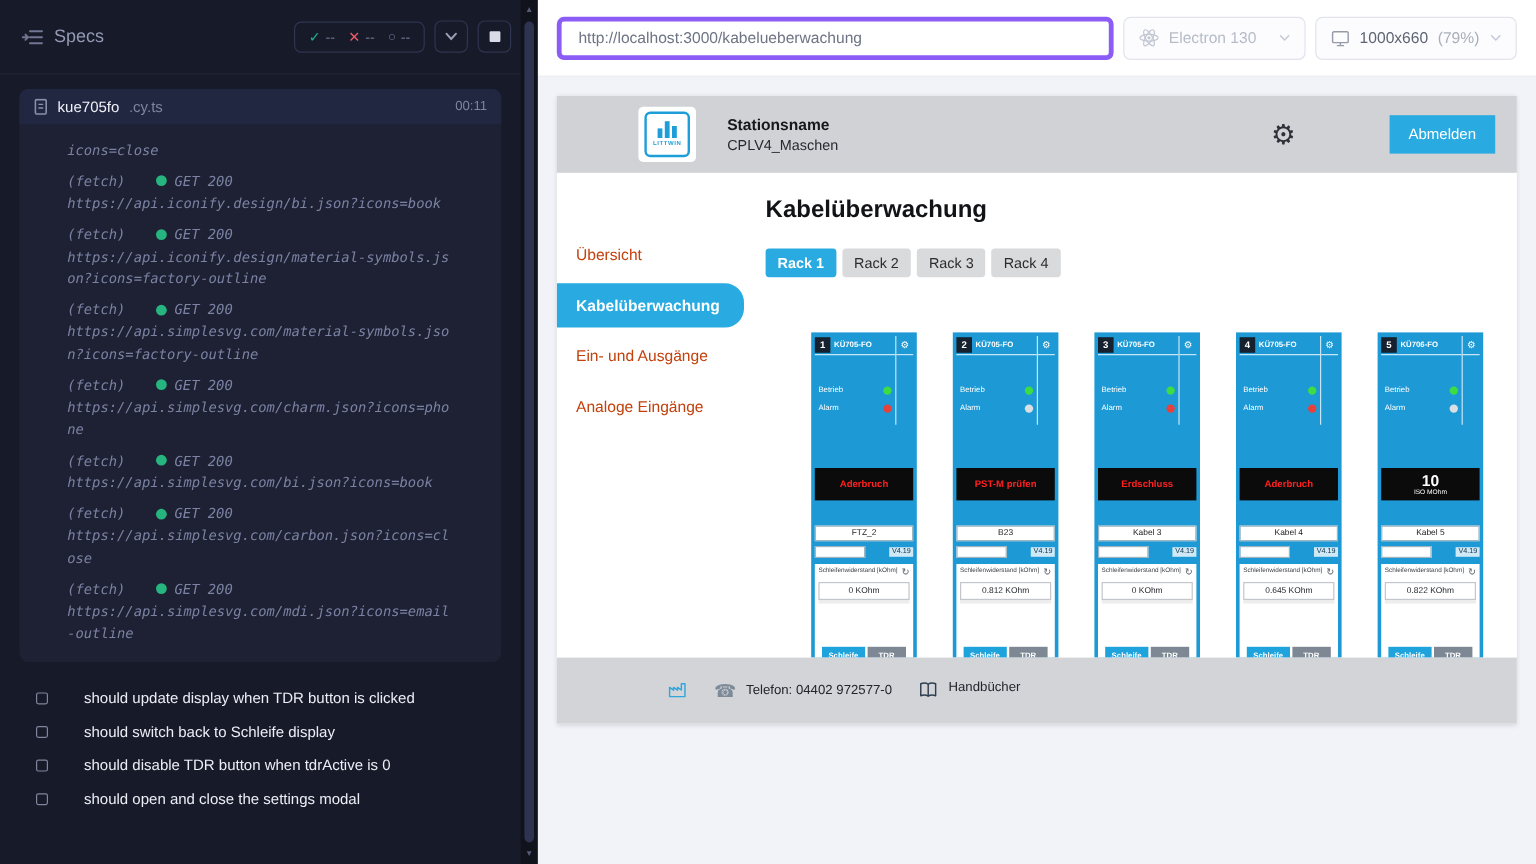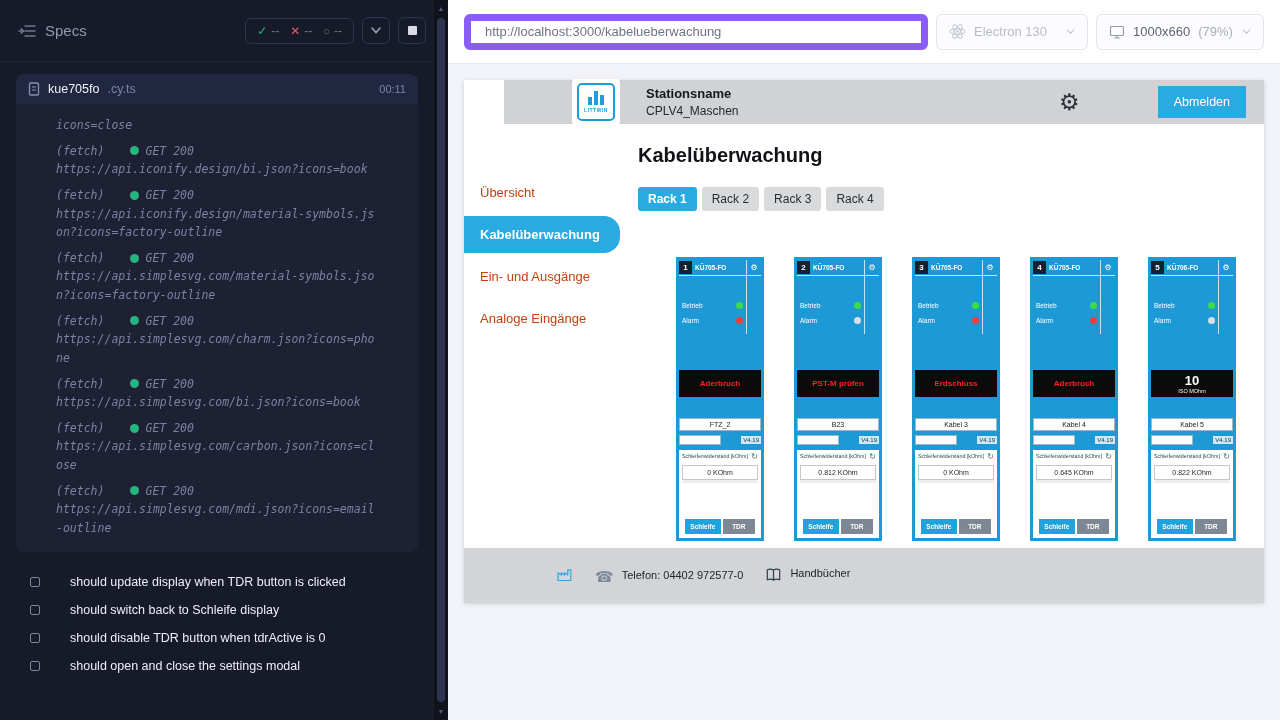--- a/index.html
+++ b/index.html
@@ -47,34 +47,34 @@
 
   .cy-scroll { position:absolute; top:0; right:0; bottom:0; width:14px; background:#10121c;
                display:flex; flex-direction:column; align-items:center; padding:4px 0; }
   .cy-scroll .arrow { color:#565c78; font-size:7px; line-height:9px; }
   .cy-thumb { flex:1; width:8px; background:#2e3450; border-radius:4px; margin:5px 0; }
 
   
   .right { flex:1; display:flex; flex-direction:column; background:#f2f3f8; min-width:0; }
   .topbar { height:64px; background:#fff; display:flex; align-items:center; gap:8px; padding:0 16px;
             border-bottom:1px solid #e9ebf1; flex:none; }
-  .urlbar { flex:1; height:36px; border:7px solid #8b5cf6; border-radius:6px; padding:0 14px;
+  .urlbar { flex:1; height:36px; border:4px solid #8b5cf6; border-radius:6px; padding:0 14px;
             font-size:13px; color:#6d7484; background:#fff; font-family:"Liberation Sans", sans-serif; }
   .selectbox { height:36px; border:1px solid #e1e4ec; border-radius:6px; display:flex; align-items:center;
                gap:8px; padding:0 12px; background:#fcfcfe; font-size:13px; }
   .browser-select { width:152px; color:#b6bcc8; }
   .viewport-select { width:168px; }
   .vp-size { color:#5d6472; }
   .vp-zoom { color:#a9afbb; }
   .sel-chev { margin-left:auto; }
 
   .canvas { flex:1; padding:16px; }
   .app { width:100%; height:523px; background:#fff; display:flex; flex-direction:column;
          box-shadow:0 1px 4px rgba(40,50,70,.18); }
-  .app-header { height:44px; background:#d0d2d6; display:flex; align-items:center; padding:0 18px 0 68px; flex:none;margin-left:40px; }
+  .app-header { height:64px; background:#d0d2d6; display:flex; align-items:center; padding:0 18px 0 68px; flex:none; }
   .logo-card { width:48px; height:46px; background:#fff; border-radius:4px; display:flex; align-items:center; justify-content:center; }
   .logo { width:38px; height:38px; border:2px solid #1d9ed9; border-radius:5px; display:flex; flex-direction:column;
           align-items:center; justify-content:center; gap:2px; background:#fff; }
   .logo-bars { display:flex; align-items:flex-end; gap:2px; height:14px; }
   .logo-bars i { display:block; width:4px; background:#1d9ed9; }
   .logo-bars i:nth-child(1){height:8px;} .logo-bars i:nth-child(2){height:14px;} .logo-bars i:nth-child(3){height:10px;}
   .logo-text { font-size:5px; font-weight:bold; color:#1d9ed9; letter-spacing:.5px; }
   .station { margin-left:26px; }
   .station-label { font-size:13px; font-weight:bold; color:#15171a; }
   .station-name { font-size:12px; color:#26292e; margin-top:3px; }

